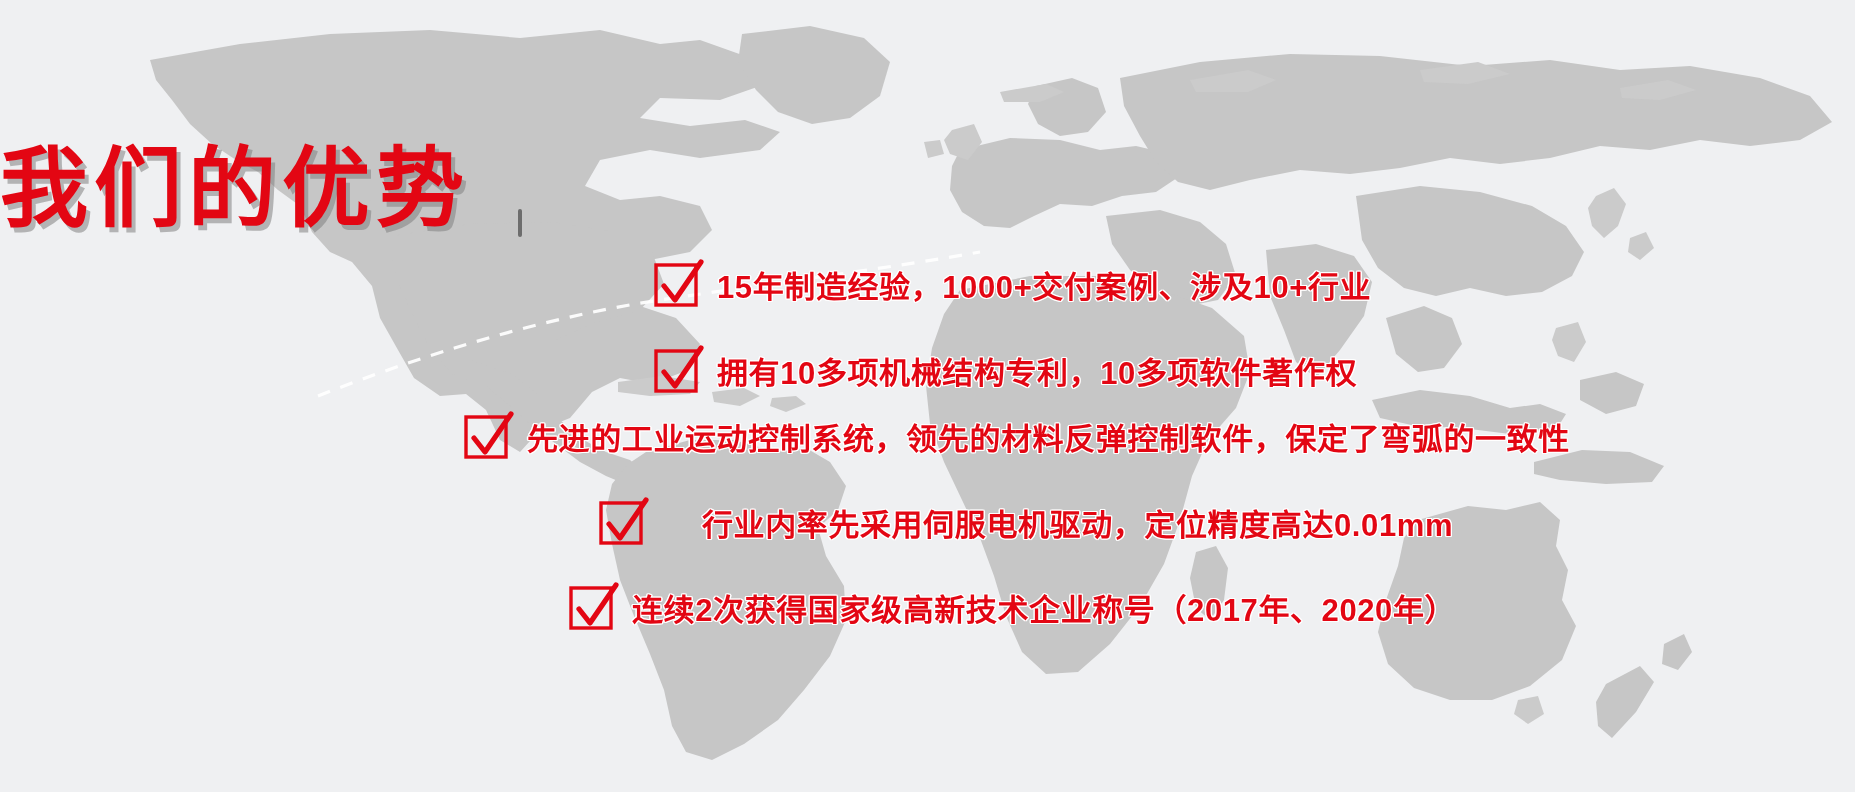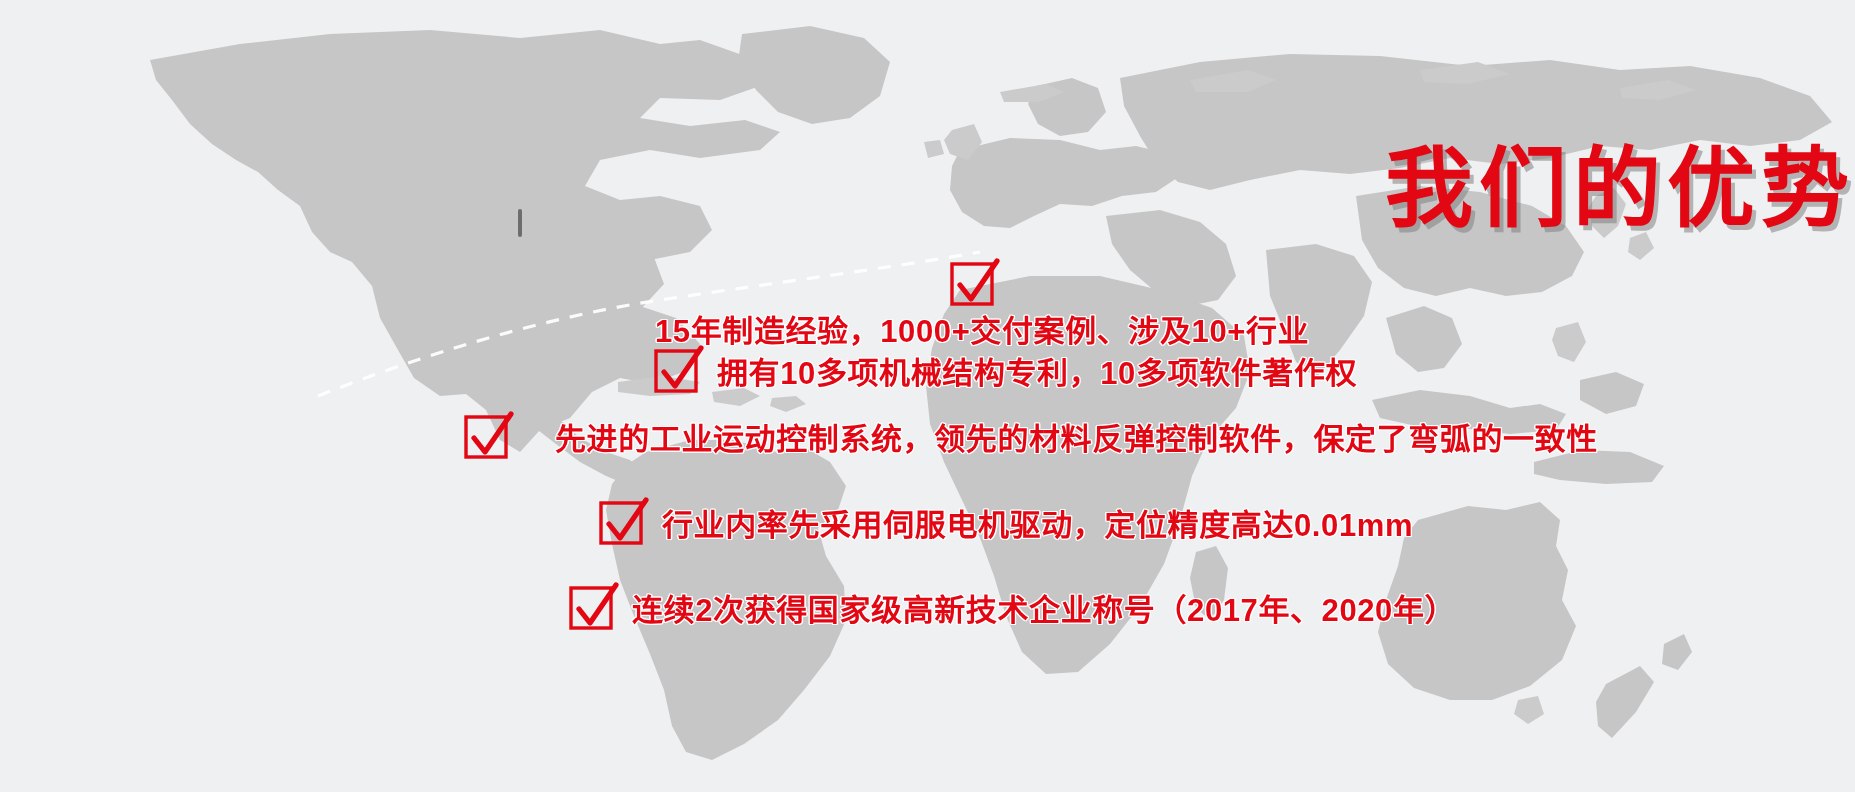--- a/index.html
+++ b/index.html
@@ -52,24 +52,24 @@
 
   
   .content {
     position: absolute;
     inset: 0;
     z-index: 2;
   }
 
   .headline {
     position: absolute;
-    left: 14px;
+    left: 0;
     right: 0;
     top: 86px;
-    text-align: right;
+    text-align: left;
     font-size: 88px;
     line-height: 1;
     font-weight: 700;
     letter-spacing: 6px;
     color: #e30613;
     text-shadow: 4px 5px 0 rgba(130,130,130,.55);
     white-space: nowrap;
   }
 
   .bullet-list {
@@ -79,24 +79,24 @@
     top: 262px;
   }
 
   .bullet {
     position: absolute;
     display: flex;
     align-items: center;
     white-space: nowrap;
   }
 
-  .bullet-1 { left: 655px; top: 0px; flex-direction: column; }
+  .bullet-1 { left: 655px; top: 0px; }
   .bullet-2 { left: 655px; top: 86px; }
   .bullet-3 { left: 465px; top: 152px; }
-  .bullet-4 { left: 600px; top: 238px; }
+  .bullet-4 { left: 600px; top: 238px; gap: 40px; }
   .bullet-5 { left: 570px; top: 323px; }
 
   .check-box {
     width: 44px;
     height: 44px;
     flex: 0 0 auto;
     position: relative;
     margin-right: 18px;
   }
   .check-box svg {
@@ -124,21 +124,21 @@
     font-size: 31px;
     font-weight: 700;
     color: #e30613;
     letter-spacing: .6px;
     text-shadow:
       1.4px 0 0 #fff, -1.4px 0 0 #fff,
       0 1.4px 0 #fff, 0 -1.4px 0 #fff,
       1px 1px 0 #fff, -1px -1px 0 #fff,
       1px -1px 0 #fff, -1px 1px 0 #fff;
   }
-  .bullet-3 .bullet-text { font-size: 31px; margin-left: 28px; }
+  .bullet-3 .bullet-text { font-size: 31px; }
 </style>
 </head>
 <body>
 
 <div class="banner">
 
   <div class="map-layer">
     <svg viewBox="0 0 1855 792" preserveAspectRatio="xMidYMid slice">
 
       <path class="land" d="M150,60 L240,44 L330,34 L430,30 L520,38 L600,30 L660,44 L700,40 L745,56 L760,86

